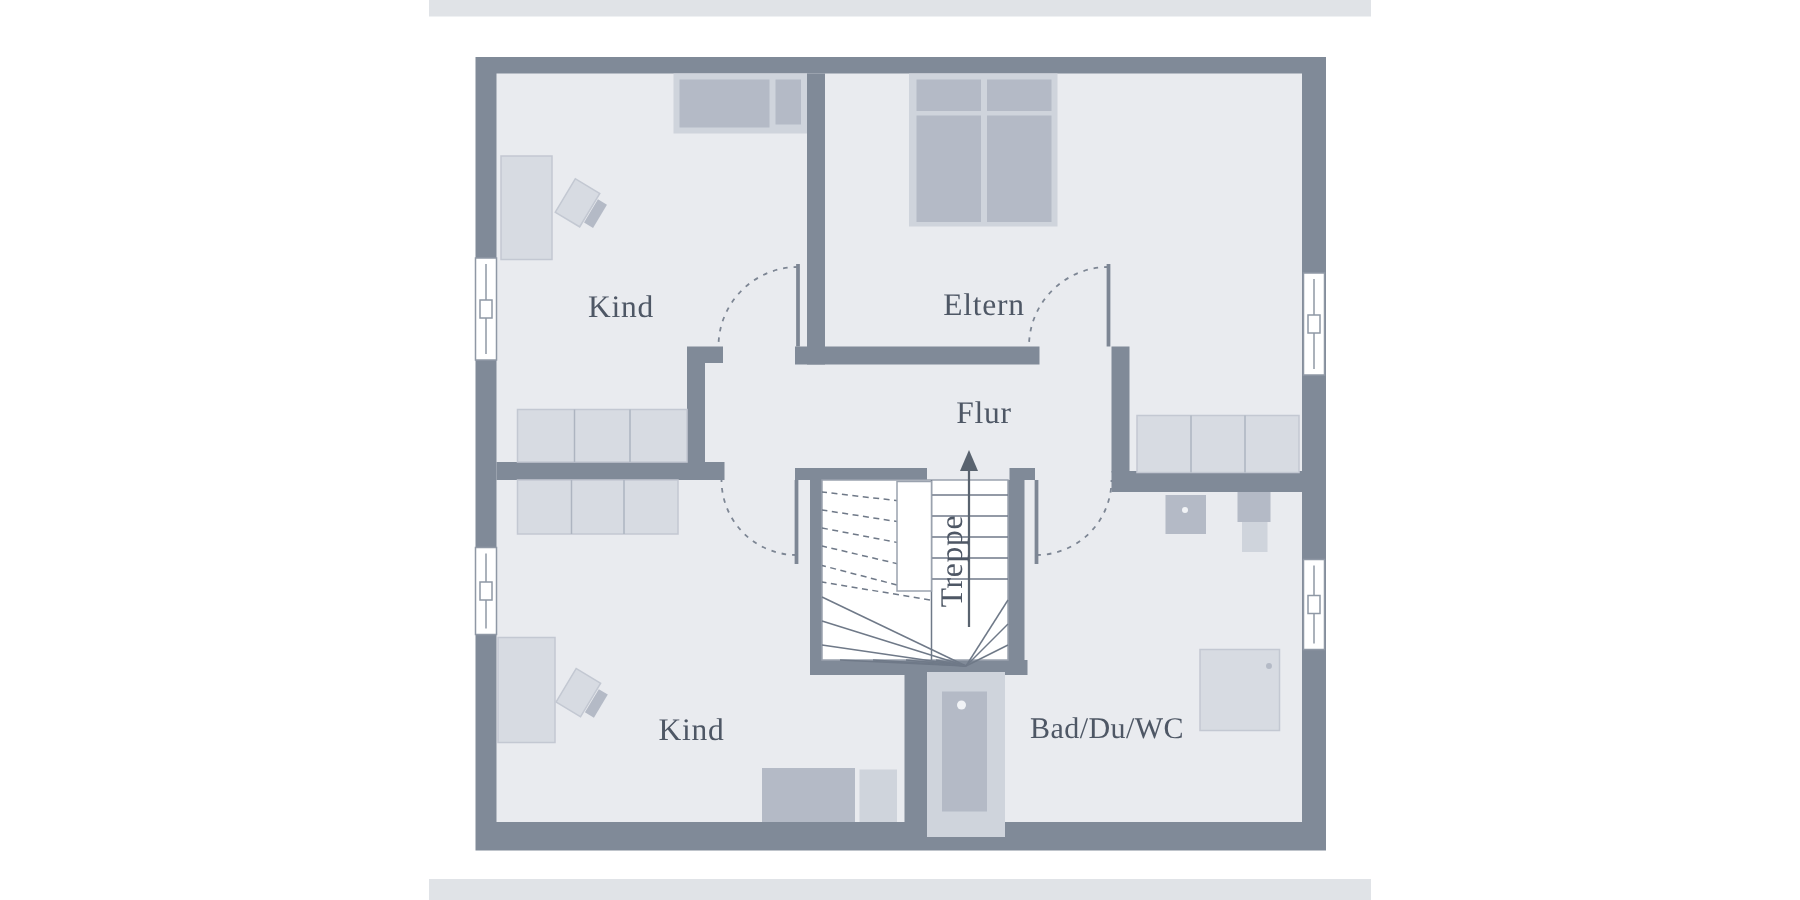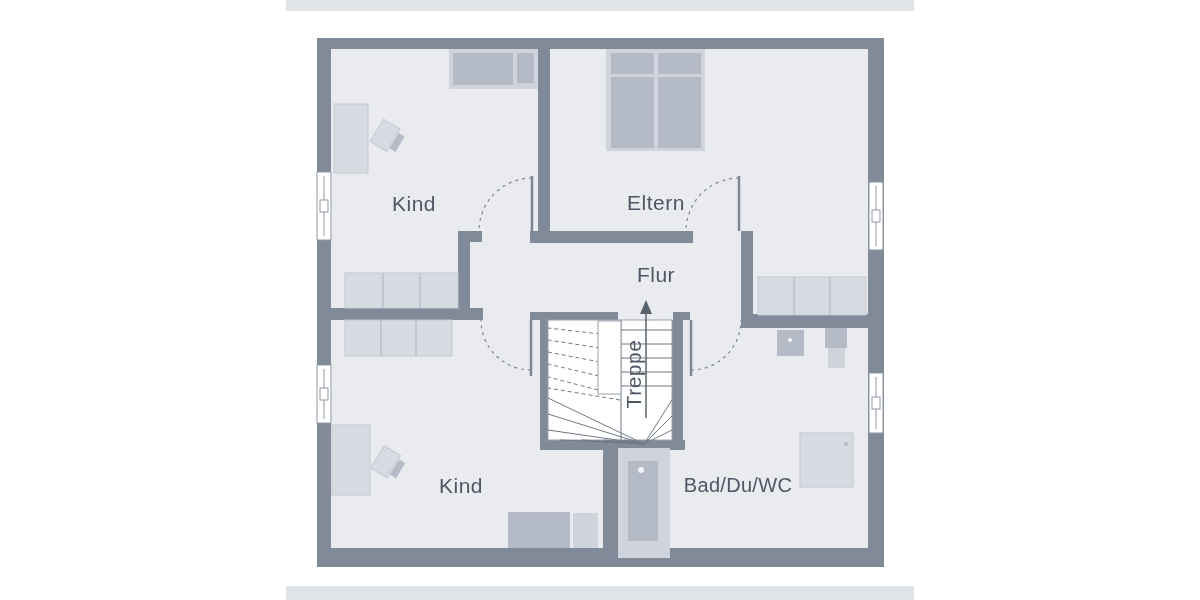--- a/index.html
+++ b/index.html
@@ -1,17 +1,17 @@
 <!DOCTYPE html>
 <html style="--page_bg: #ffffff; --bar: #e0e3e7; --wall: #808a98; --floor: #e9ebef; --furniture_light: #d7dbe2; --furniture_medium: #b4bac6; --furniture_edge: #c3c8d2; --furniture_divider: #adb4c0; --bed_frame: #cfd4dc; --stair_edge: #9aa2ae; --line: #6f7988; --dash: #7d8694; --arrow: #59636f; --window_frame: #8f98a5; --text: #4e5765;"><head>
 <meta charset="utf-8">
 <style>
   html,body{margin:0;padding:0;background:#ffffff;width:1200px;height:600px;overflow:hidden;}
   .page{position:relative;width:1200px;height:460px;background:#ffffff;
-        font-family:Liberation Sans, sans-serif;border-radius:26px;}
+        font-family:Liberation Serif, serif;border-radius:26px;}
   svg{position:absolute;left:0;top:0;}
   .bar{fill:var(--bar);}
   .wall{fill:var(--wall);}
   .floor{fill:var(--floor);}
   .furn-light{fill:var(--furniture_light);stroke:var(--furniture_edge);stroke-width:1;}
   .furn-med{fill:var(--furniture_medium);}
   .bed-frame{fill:var(--bed_frame);}
   .closet{fill:var(--furniture_light);stroke:var(--furniture_edge);stroke-width:1;}
   .closet-divider{stroke:var(--furniture_divider);stroke-width:1;}
   .stair-bg{fill:#ffffff;stroke:var(--stair_edge);stroke-width:1;}

